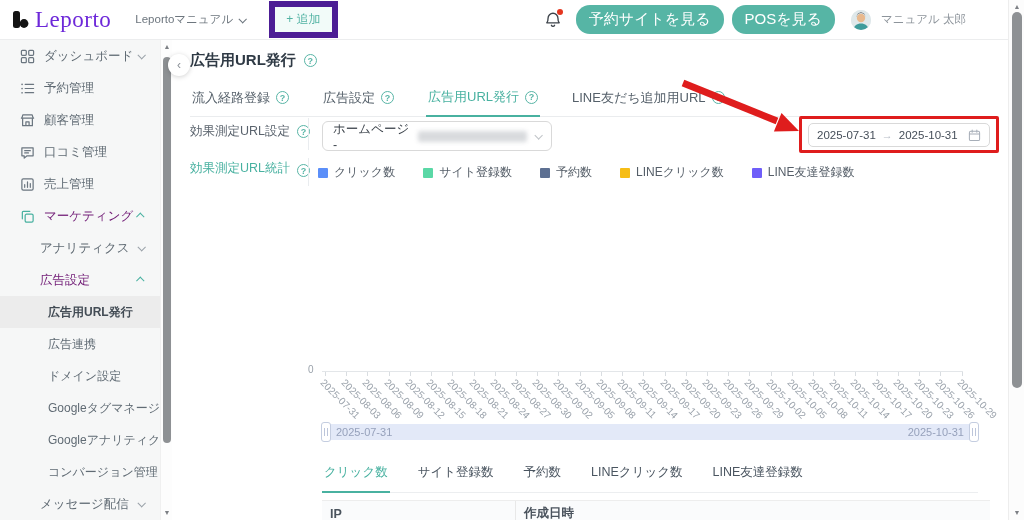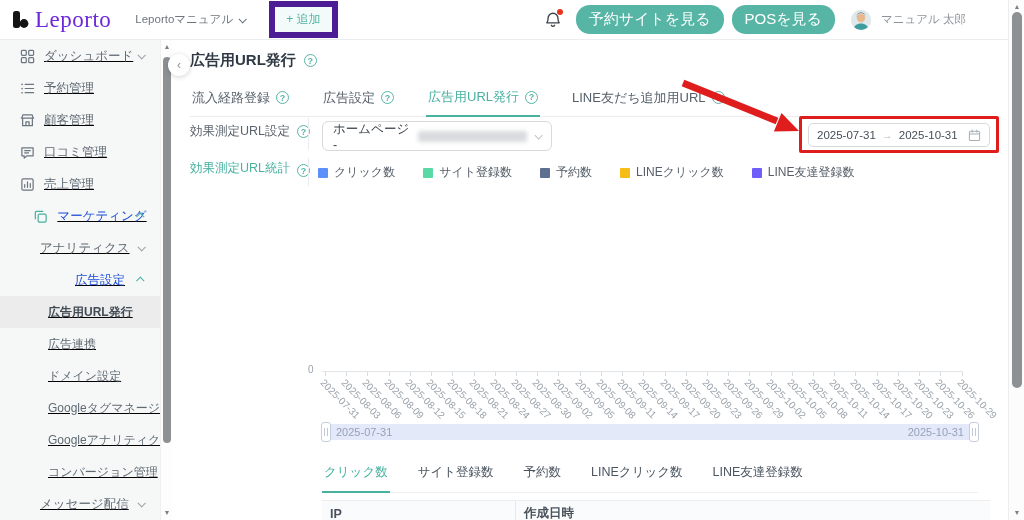--- a/index.html
+++ b/index.html
@@ -22,25 +22,25 @@
     padding:5px 13px; cursor:pointer; }
   .avatar { width:20px; height:20px; border-radius:50%; overflow:hidden; margin-left:8px; background:#dfe8ea; }
   .user-name { font-size:11.5px; color:#8d949b; margin-left:2px; }
 
   
   .chev { display:inline-block; width:6px; height:6px; border-right:1.4px solid currentColor;
     border-bottom:1.4px solid currentColor; transform:rotate(45deg) translateY(-1px); }
   .chev.up { transform:rotate(225deg) translateY(-1px); }
 
   
-  .sidebar { position:absolute; left:0; top:40px; width:160px; height:480px; background:#f6f7f7;text-decoration:underline; }
+  .sidebar { position:absolute; left:0; top:40px; width:160px; height:480px; background:#f6f7f7; }
   .side-item { position:relative; height:32px; display:flex; align-items:center; gap:9px;
     padding-left:20px; font-size:12.5px; color:#606b74; cursor:pointer; white-space:nowrap; }
   .side-item .chev { position:absolute; right:16px; color:#9aa2a9; }
-  .side-item.teal { color:#1d4ed8;justify-content:center; }
+  .side-item.teal { color:#701a75; }
   .side-item.teal .chev { color:#48b1a0; }
   .side-item.lvl1 { padding-left:40px; }
   .side-item.lvl2 { padding-left:48px; font-size:12px; }
   .side-item.selected { background:#ececec; color:#434c55; font-weight:bold; }
   .side-item svg { flex:0 0 auto; }
 
   
   .side-scroll { position:absolute; left:160px; top:40px; width:12px; height:480px; background:#fdfdfd;
     border-left:1px solid #f0f0f0; z-index:2; }
   .side-scroll .thumb { position:absolute; left:2px; top:17px; width:8px; height:386px; background:#8e9194; border-radius:4px; }

